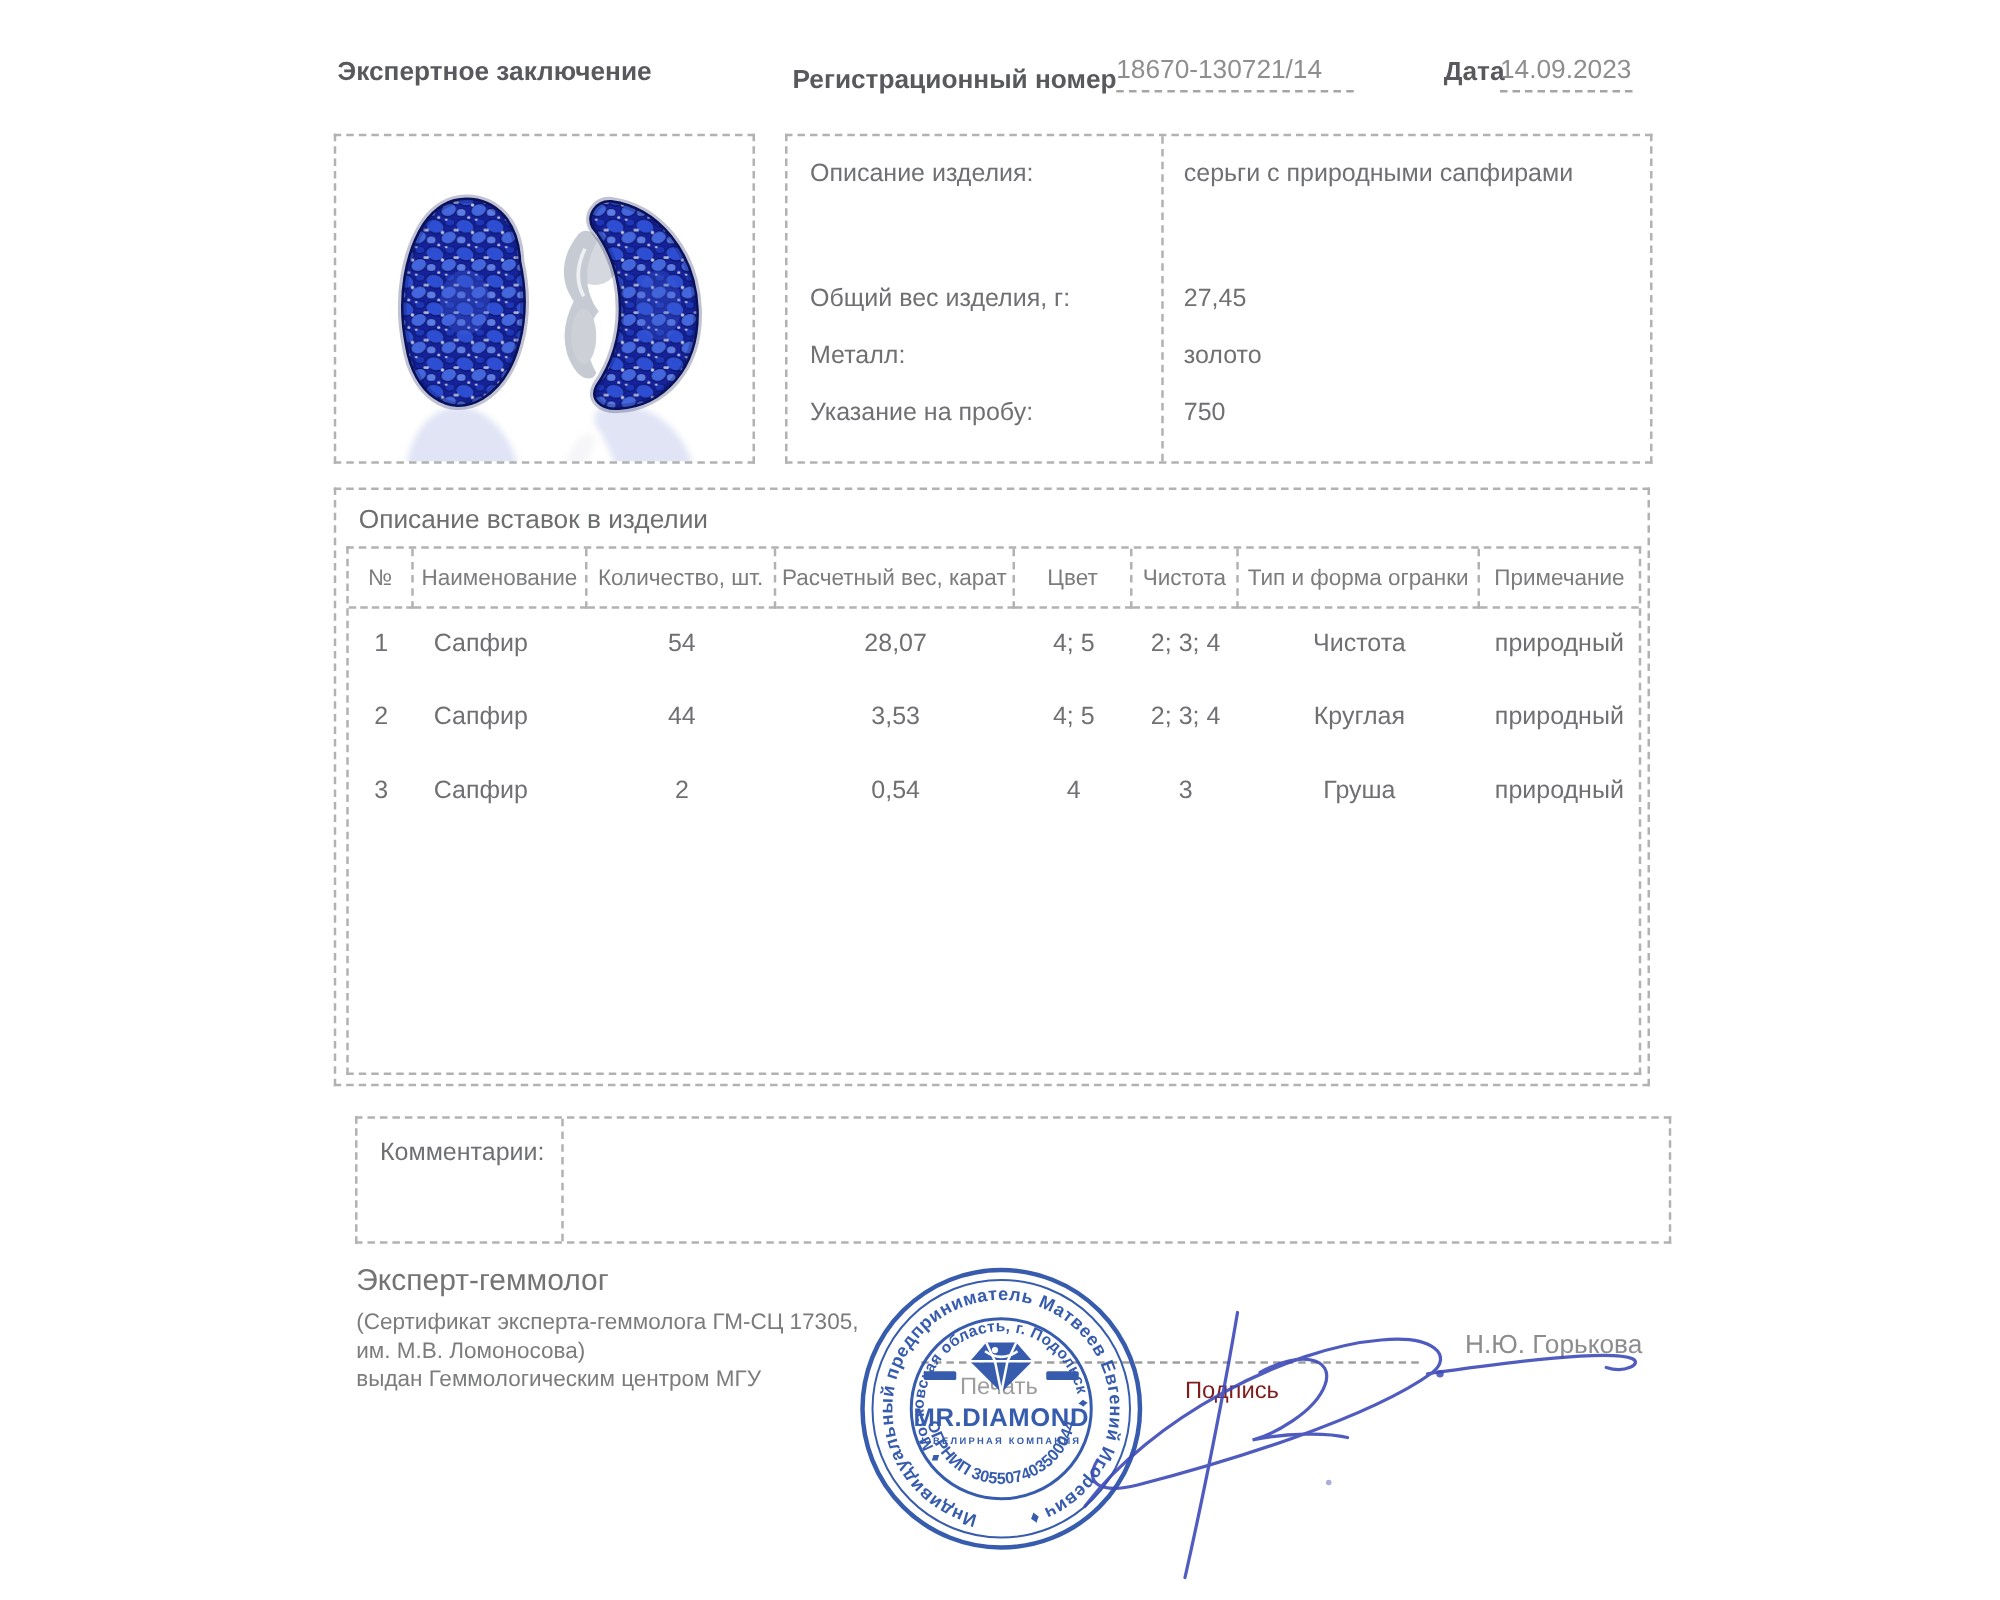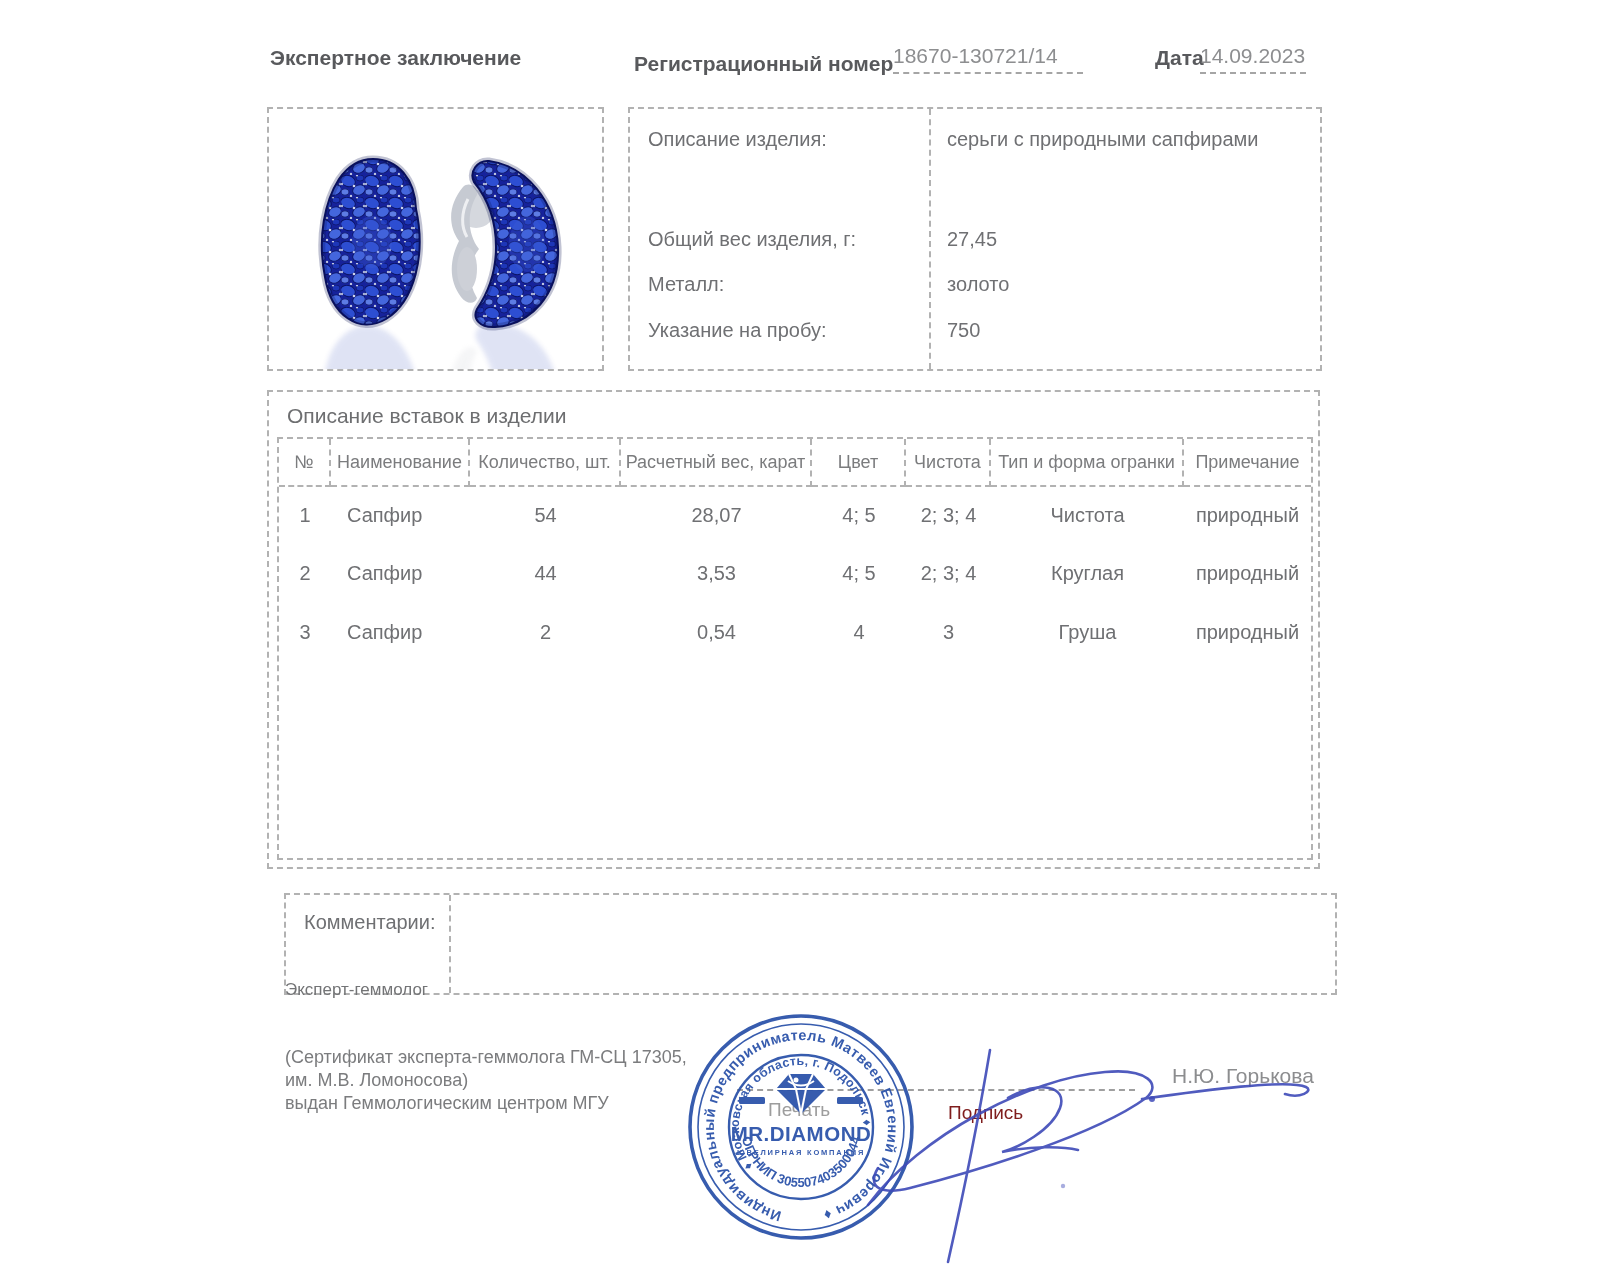--- a/index.html
+++ b/index.html
@@ -49,21 +49,21 @@
   .c0{width:52px;} .c1{width:139px;} .c2{width:151px;} .c3{width:191px;}
   .c4{width:94px;} .c5{width:85px;} .c6{width:193px;} .c7{flex:1;}
 
   
   #comments-box{left:284px;top:893px;width:1053px;height:102px;}
   #comments-divider{left:163px;top:0;height:100%;border-left:2px dashed #b2b2b2;}
   #comments-label{left:18px;top:16px;font-size:20px;}
   #comments-text{left:177px;top:13px;width:862px;font-size:19.5px;line-height:25px;}
 
   
-  #expert-title{left:285px;top:980px;font-size:17px;color:#737476;}
+  #expert-title{left:285px;top:1011px;font-size:24px;color:#737476;}
   #expert-cert{left:285px;top:1046px;font-size:18px;line-height:23px;color:#7b7c7e;}
   #sign-line{left:737px;top:1089px;width:398px;border-top:2px dashed #9f9f9f;}
   #stamp-label{left:768px;top:1099px;font-size:19px;color:#9d9d9d;}
   #signature-label{left:948px;top:1102px;font-size:19px;color:#7f1d1d;}
   #expert-name{left:1172px;top:1064px;font-size:21px;color:#8c8d8f;white-space:nowrap;}
   #stamp-svg{left:655px;top:981px;}
   #signature-svg{left:840px;top:1030px;}
 </style>
 </head>
 <body>

